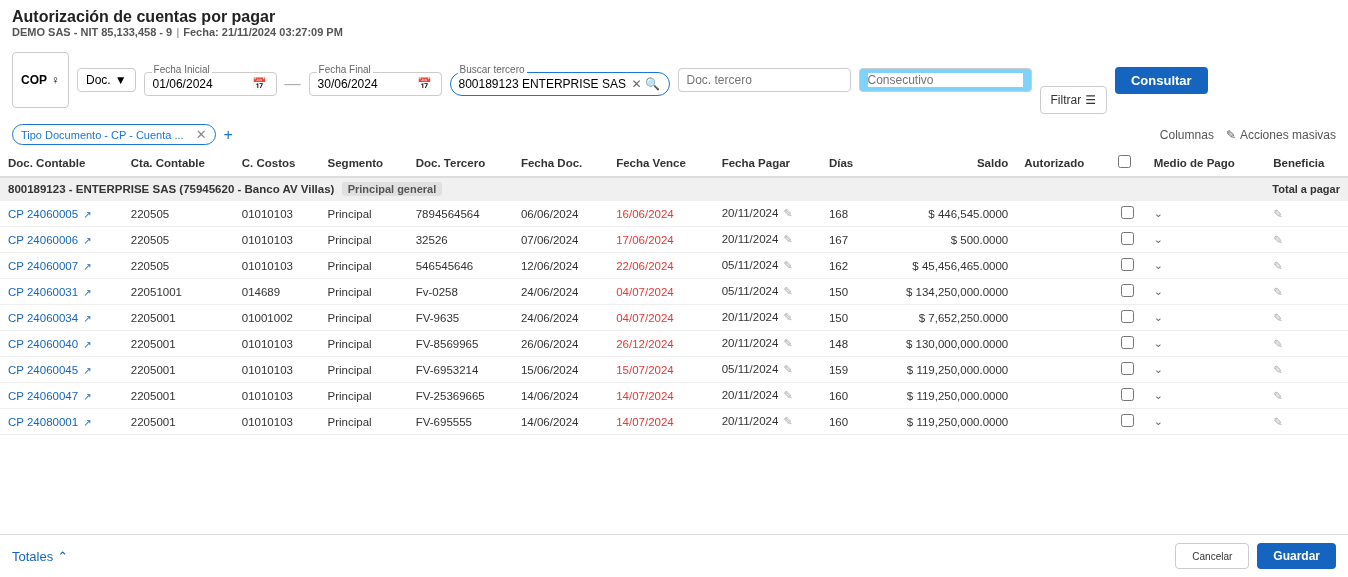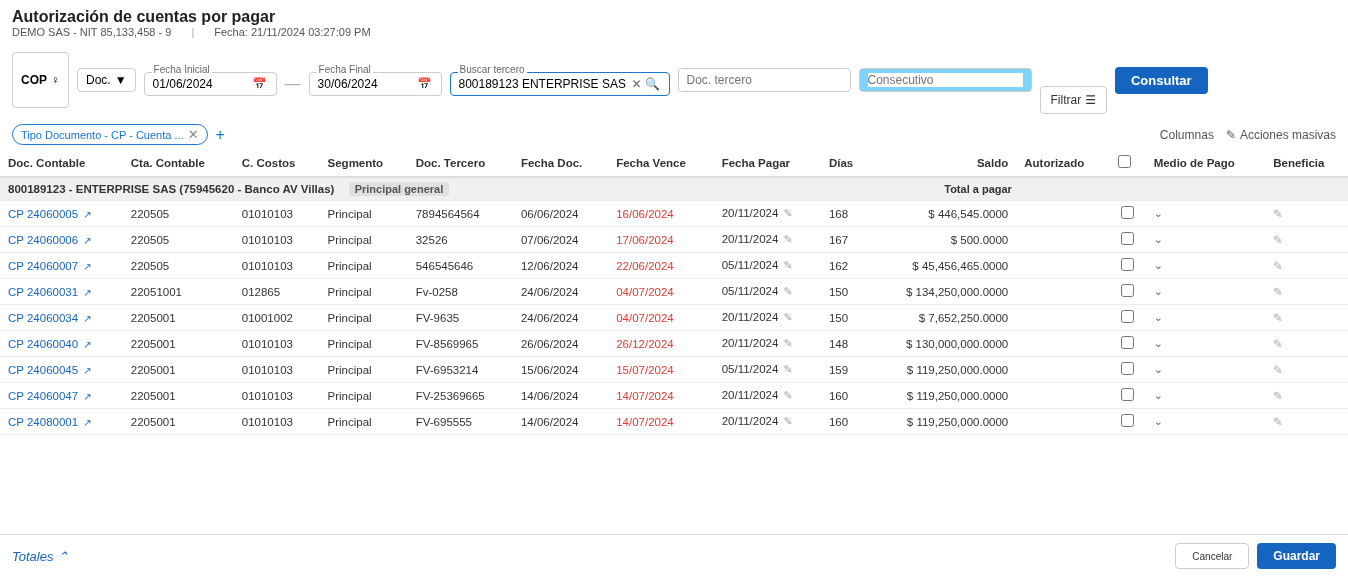--- a/index.html
+++ b/index.html
@@ -1,84 +1,84 @@
 <!DOCTYPE html>
 <html><head>
   <meta charset="utf-8">
   <style>
     * { box-sizing: border-box; margin: 0; padding: 0; }
     body { font-family: Arial, sans-serif; font-size: 12px; color: #333; background: #fff; overflow-x: hidden; }
 
     .header { padding: 8px 12px 2px 12px; }
     .header h1 { font-size: 16px; font-weight: bold; color: #222; }
-    .header .subtitle { font-size: 11px; color: #555; display: flex; gap: 20px; }
+    .header .subtitle { font-size: 11px; color: #555; display: flex; gap: 4px; font-weight: bold; }
     .header .subtitle .sep { color: #aaa; }
 
     .toolbar { display: flex; align-items: center; gap: 8px; padding: 6px 12px; flex-wrap: wrap; }
 
     .cop-btn { display: flex; align-items: flex-start; gap: 4px; border: 1px solid #ccc; border-radius: 4px; padding: 20px 8px; background: #fff; cursor: pointer; font-size: 12px; font-weight: bold; }
 
     .doc-btn { display: flex; align-items: center; gap: 4px; border: 1px solid #ccc; border-radius: 4px; padding: 4px 8px; background: #fff; cursor: pointer; font-size: 12px; }
 
     .date-field { display: flex; flex-direction: column; position: relative; }
     .date-field label { font-size: 10px; color: #666; position: absolute; top: -8px; left: 8px; background: #fff; padding: 0 2px; }
     .date-field-inner { display: flex; align-items: center; border: 1px solid #ccc; border-radius: 4px; padding: 4px 8px; background: #fff; min-width: 130px; }
     .date-field-inner input { border: none; outline: none; font-size: 12px; width: 100px; }
 
     .dash { font-size: 16px; color: #aaa; margin-top: 8px; }
 
     .search-field { display: flex; flex-direction: column; position: relative; }
     .search-field label { font-size: 10px; color: #666; position: absolute; top: -8px; left: 8px; background: #fff; padding: 0 2px; z-index:1; }
-    .search-field-inner { display: flex; align-items: center; border: 1px solid #1976d2; border-radius: 4px; padding: 4px 8px; background: #fff; min-width: 220px; }
+    .search-field-inner { display: flex; align-items: center; border: 1px solid #1976d2; border-radius: 12px; padding: 4px 8px; background: #fff; min-width: 220px; }
     .search-field-inner input { border: none; outline: none; font-size: 12px; flex: 1; }
     .search-field-inner .clear-icon { color: #666; cursor: pointer; margin-right: 4px; }
     .search-field-inner .search-icon { color: #1976d2; cursor: pointer; }
 
     .doc-tercero-field { display: flex; align-items: center; border: 1px solid #ccc; border-radius: 4px; padding: 4px 8px; background: #fff; min-width: 130px; }
     .doc-tercero-field input { border: none; outline: none; font-size: 12px; color: #999; }
 
     .consecutivo-field { display: flex; align-items: center; border: 1px solid #ccc; border-radius: 4px; padding: 4px 8px; background: #7dd3fc; min-width: 110px; }
     .consecutivo-field input { border: none; outline: none; font-size: 12px; color: #999; }
 
     .filtrar-btn { display: flex; align-items: center; gap: 4px; border: 1px solid #ccc; border-radius: 4px; padding: 6px 10px; background: #fff; cursor: pointer; font-size: 12px; color: #333; margin-top: 40px; }
 
     .consultar-btn { background: #1565c0; color: #fff; border: none; border-radius: 4px; padding: 6px 16px; font-size: 13px; font-weight: bold; cursor: pointer; }
 
     .filter-tags { display: flex; align-items: center; padding: 4px 12px; gap: 8px; }
-    .filter-tag { display: flex; align-items: center; border: 1px solid #1976d2; border-radius: 12px; padding: 2px 8px; font-size: 11px; color: #1976d2; background: #fff; gap: 4px; }
+    .filter-tag { display: flex; align-items: center; border: 1px solid #1976d2; border-radius: 12px; padding: 2px 8px; font-size: 11px; color: #1976d2; background: #fff; gap: 12px; }
     .filter-tag .remove-icon { cursor: pointer; color: #888; font-size: 13px; }
     .add-filter-btn { color: #1976d2; cursor: pointer; font-size: 16px; border: none; background: none; }
     .filter-actions { margin-left: auto; display: flex; align-items: center; gap: 12px; }
     .columns-btn { color: #555; cursor: pointer; font-size: 12px; background: none; border: none; }
     .acciones-btn { color: #555; cursor: pointer; font-size: 12px; background: none; border: none; display: flex; align-items: center; gap: 4px; }
 
     table { width: 100%; border-collapse: collapse; font-size: 11.5px; }
     thead tr { background: #fff; border-bottom: 2px solid #ddd; }
     thead th { padding: 6px 8px; text-align: left; font-weight: bold; color: #333; white-space: nowrap; }
     tbody tr { border-bottom: 1px solid #eee; }
     tbody td { padding: 5px 8px; white-space: nowrap; color: #333; }
 
     .group-row { background: #f0f0f0 !important; }
     .group-row td { font-weight: bold; font-size: 11.5px; padding: 5px 8px; }
-    .principal-badge { background: #e0e0e0; border-radius: 3px; padding: 1px 6px; font-size: 11px; color: #555; margin-left: 11px; }
+    .principal-badge { background: #e0e0e0; border-radius: 3px; padding: 1px 6px; font-size: 11px; color: #555; margin-left: 4px; }
     .total-pagar { margin-left: auto; font-size: 11px; color: #333; }
 
     .link { color: #1565c0; text-decoration: none; cursor: pointer; }
     .ext-icon { font-size: 10px; color: #1565c0; margin-left: 2px; }
 
     .red-date { color: #e53935; }
     .edit-icon { color: #aaa; cursor: pointer; font-size: 11px; margin-left: 2px; }
 
     .checkbox-cell { text-align: center; }
 
     .medio-pago-cell { color: #666; }
     .beneficia-cell { color: #aaa; cursor: pointer; }
 
     .footer { display: flex; align-items: center; justify-content: space-between; padding: 8px 12px; border-top: 1px solid #ddd; position: fixed; bottom: 0; left: 0; right: 0; background: #fff; }
-    .totales-btn { color: #1565c0; cursor: pointer; font-size: 13px; background: none; border: none; display: flex; align-items: center; gap: 4px; font-style: italic; }
+    .totales-btn { color: #1565c0; cursor: pointer; font-size: 13px; background: none; border: none; display: flex; align-items: center; gap: 4px; }
     .footer-actions { display: flex; gap: 8px; }
     .cancel-btn { background: #fff; color: #333; border: 1px solid #ccc; border-radius: 4px; padding: 6px 16px; font-size: 10px; cursor: pointer; }
     .guardar-btn { background: #1565c0; color: #fff; border: none; border-radius: 4px; padding: 6px 16px; font-size: 12px; font-weight: bold; cursor: pointer; }
 
     .chevron-icon { font-size: 11px; }
   </style>
 </head>
 <body>
 
 <div class="header">
@@ -184,21 +184,21 @@
       <th>Beneficia</th>
     </tr>
   </thead>
   <tbody id="table-body">
 
     <tr class="group-row">
       <td colspan="6">
         <span>800189123 - ENTERPRISE SAS (75945620 - Banco AV Villas)</span>
         <span class="principal-badge">Principal general</span>
       </td>
-      <td colspan="8" style="text-align:center;">
+      <td colspan="8" style="text-align:right;">
         <span class="total-pagar">Total a pagar</span>
       </td>
     </tr>
   <tr>
     <td>
       <a class="link">CP 24060005</a>
       <span class="ext-icon">↗</span>
     </td>
     <td>220505</td>
     <td>01010103</td>
@@ -278,21 +278,21 @@
     <td>
       <span class="beneficia-cell">✎</span>
     </td>
   </tr>
         <tr>
     <td>
       <a class="link">CP 24060031</a>
       <span class="ext-icon">↗</span>
     </td>
     <td>22051001</td>
-    <td>012865</td>
+    <td>014689</td>
     <td>Principal</td>
     <td>Fv-0258</td>
     <td>24/06/2024</td>
     <td><span class="red-date">04/07/2024</span></td>
     <td>
       05/11/2024
       <span class="edit-icon">✎</span>
     </td>
     <td>150</td>
     <td style="text-align:right;">$ 134,250,000.0000</td>

